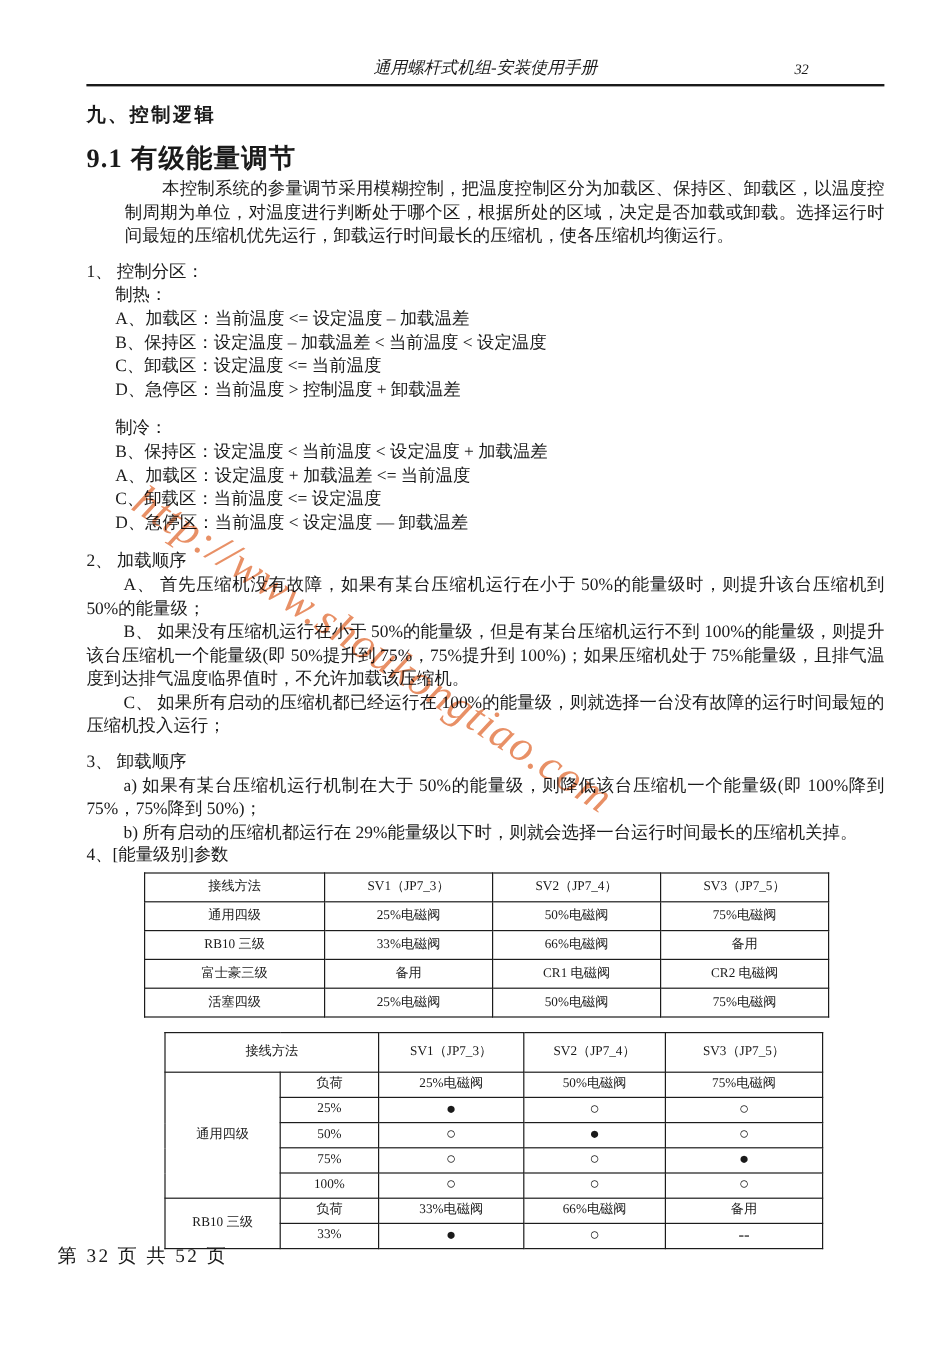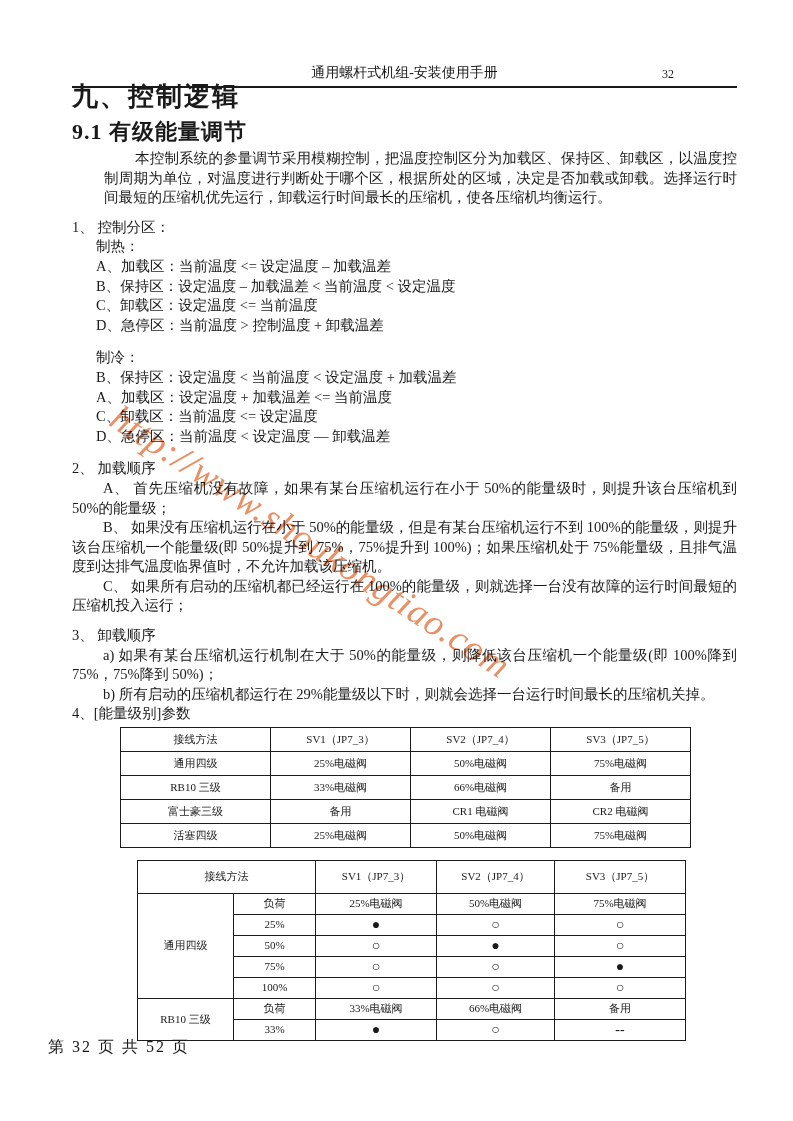--- a/index.html
+++ b/index.html
@@ -12,31 +12,31 @@
 
   
   .watermark{
     position:absolute;left:126px;top:396px;z-index:6;
     transform:rotate(33deg);transform-origin:0 0;
     font-size:37px;font-style:italic;letter-spacing:1px;white-space:nowrap;
     color:#e2703a;opacity:.78;mix-blend-mode:multiply;pointer-events:none;
   }
 
   
-  .header{position:absolute;top:16px;left:72px;width:665px;height:70px;
-    border-bottom:2px solid #1a1a1a;}
+  .header{position:absolute;top:0;left:72px;width:665px;height:70px;
+    border-bottom:2px solid #1a1a1a;font-style:italic;}
   .header-title{position:absolute;bottom:4px;left:50%;transform:translateX(-50%);
     font-size:14px;white-space:nowrap;}
   .header-pagenum{position:absolute;bottom:4px;right:63px;font-size:12px;}
 
   
   .content{position:absolute;top:78px;left:72px;width:665px;
     font-size:14.5px;line-height:19.6px;}
 
-  h1.chapter{font-size:26px;line-height:26px;margin:6px 0 10px 0;font-weight:bold;letter-spacing:2px;}
+  h1.chapter{font-size:16px;line-height:26px;margin:6px 0 10px 0;font-weight:bold;letter-spacing:2px;}
   h2.section{font-size:22px;line-height:24px;margin:0 0 5px 0;font-weight:bold;letter-spacing:1px;}
 
   p{margin:0;}
   .intro{text-indent:31px;text-align:justify;margin-left:32px;}
   .gap10{height:10px;}
   .gap13{height:13px;}
   .list-label{margin-top:0;}
   .cond{margin-left:24px;}
   .para{text-indent:31px;text-align:justify;}
 

